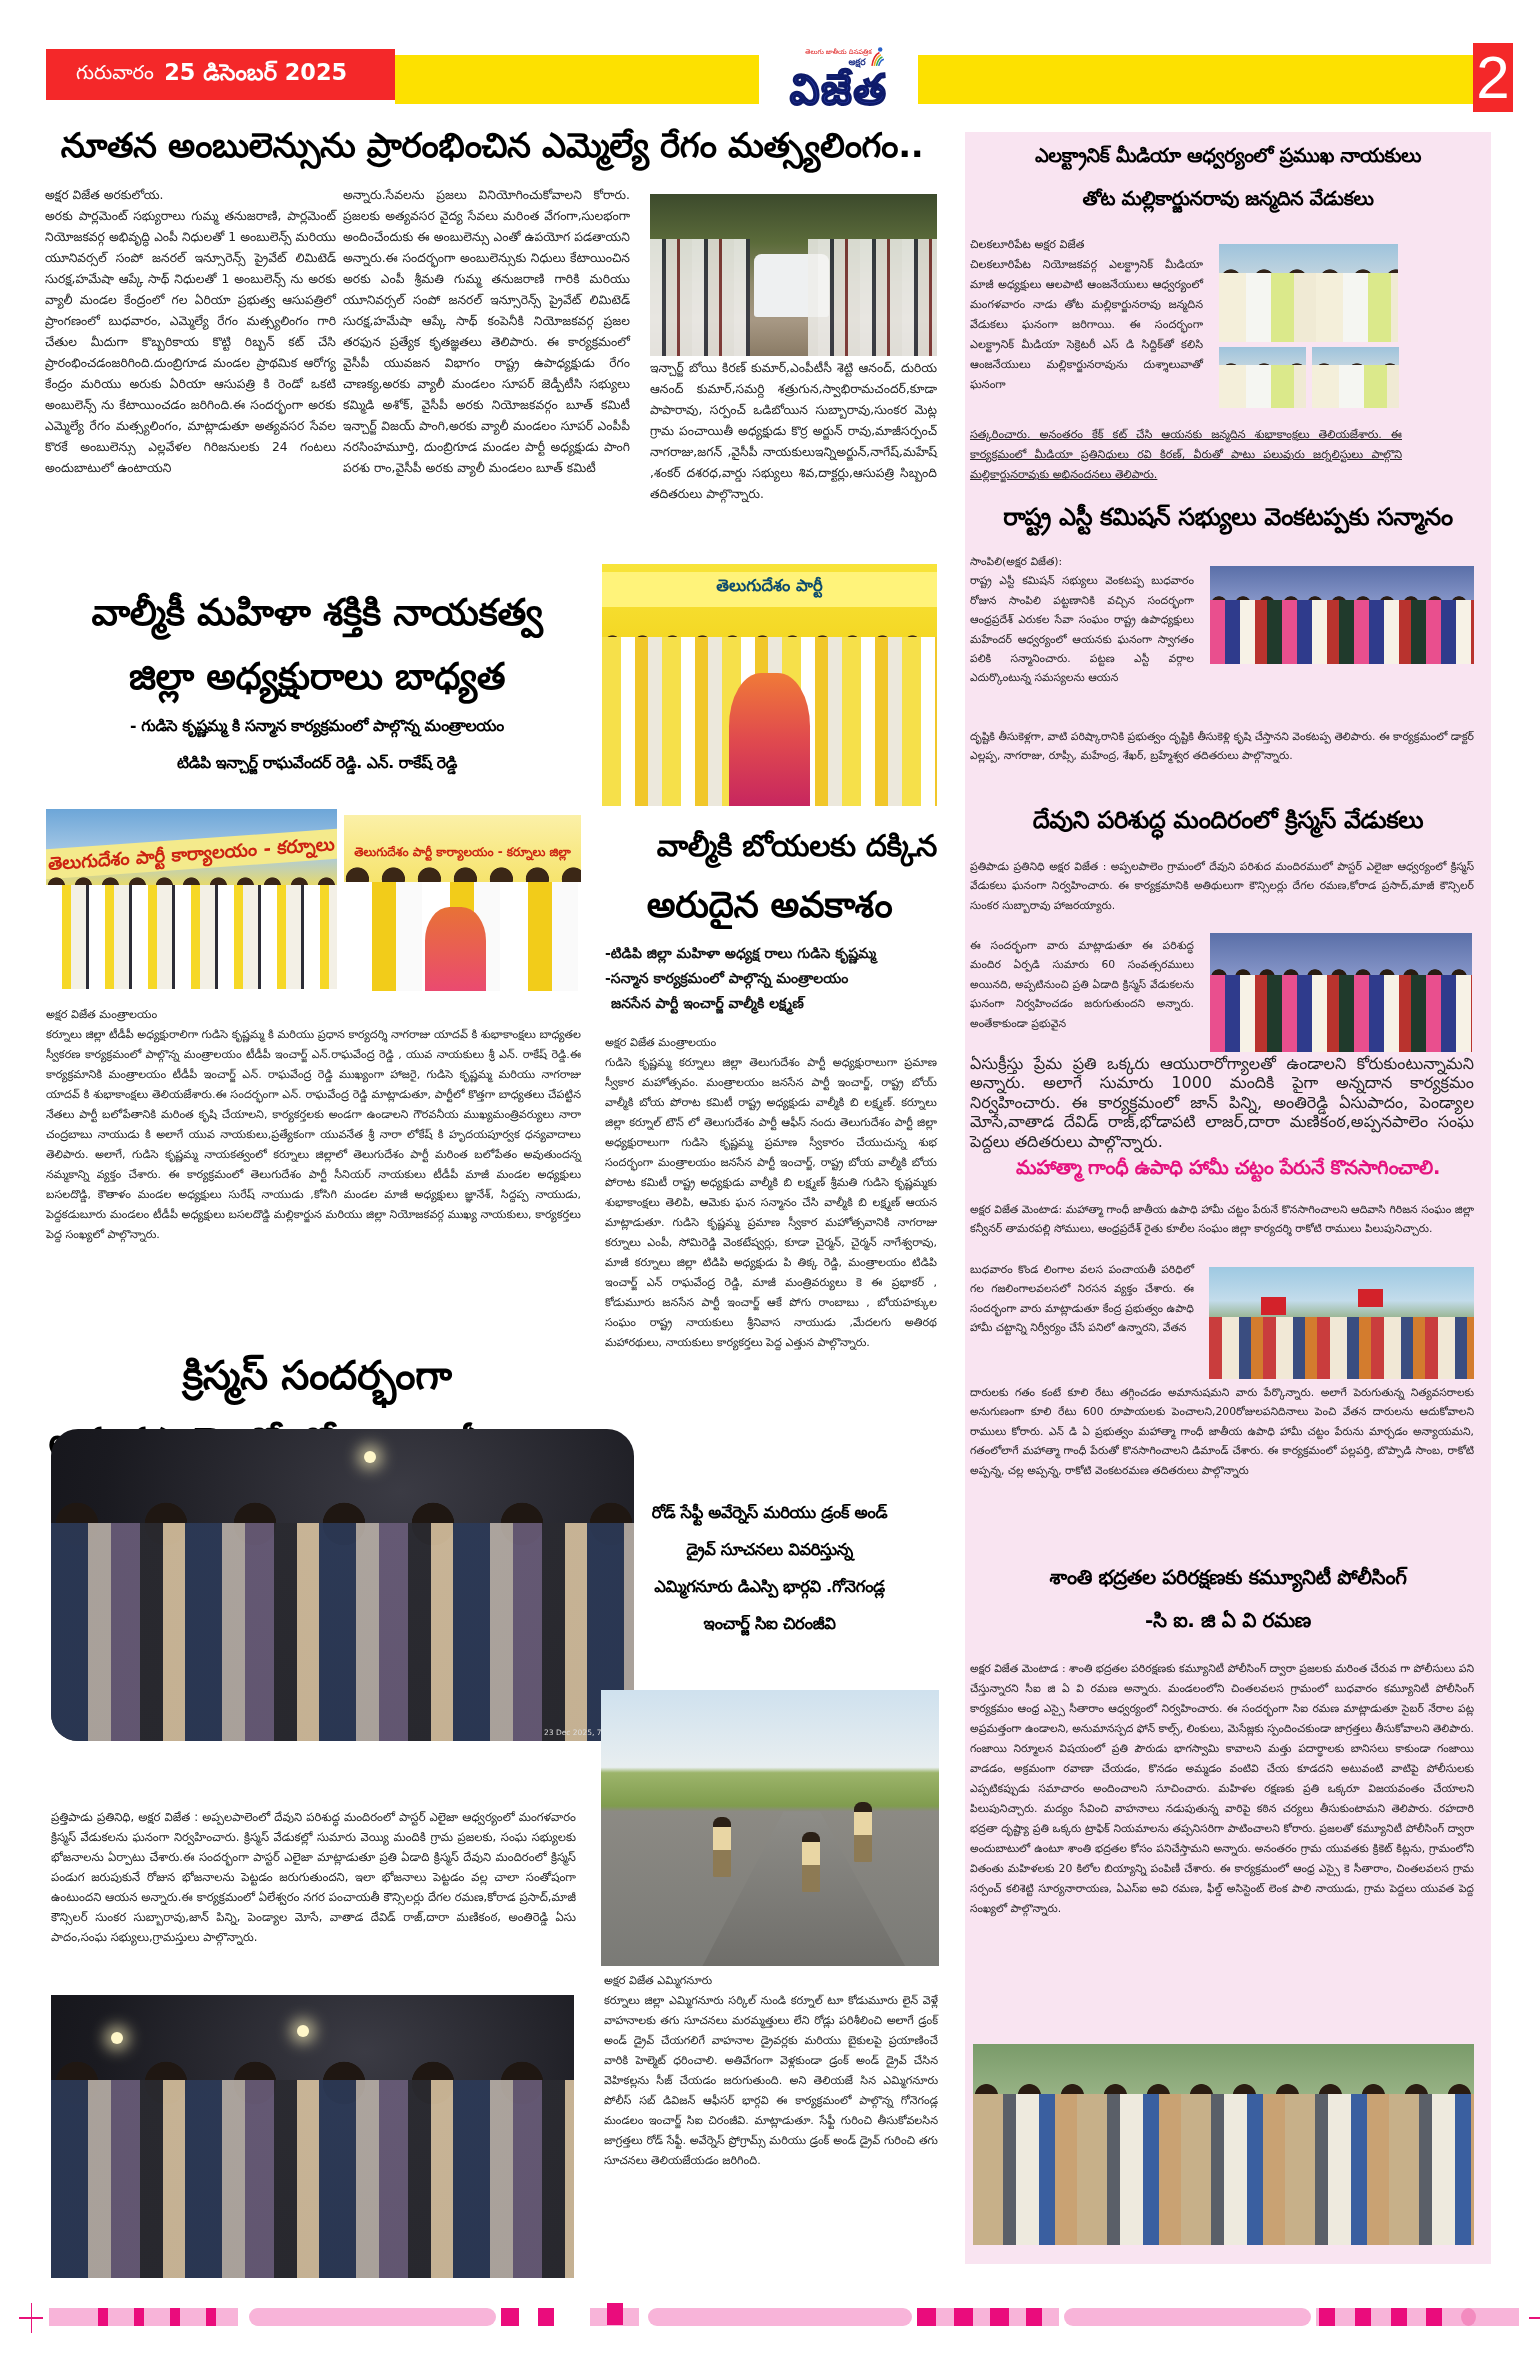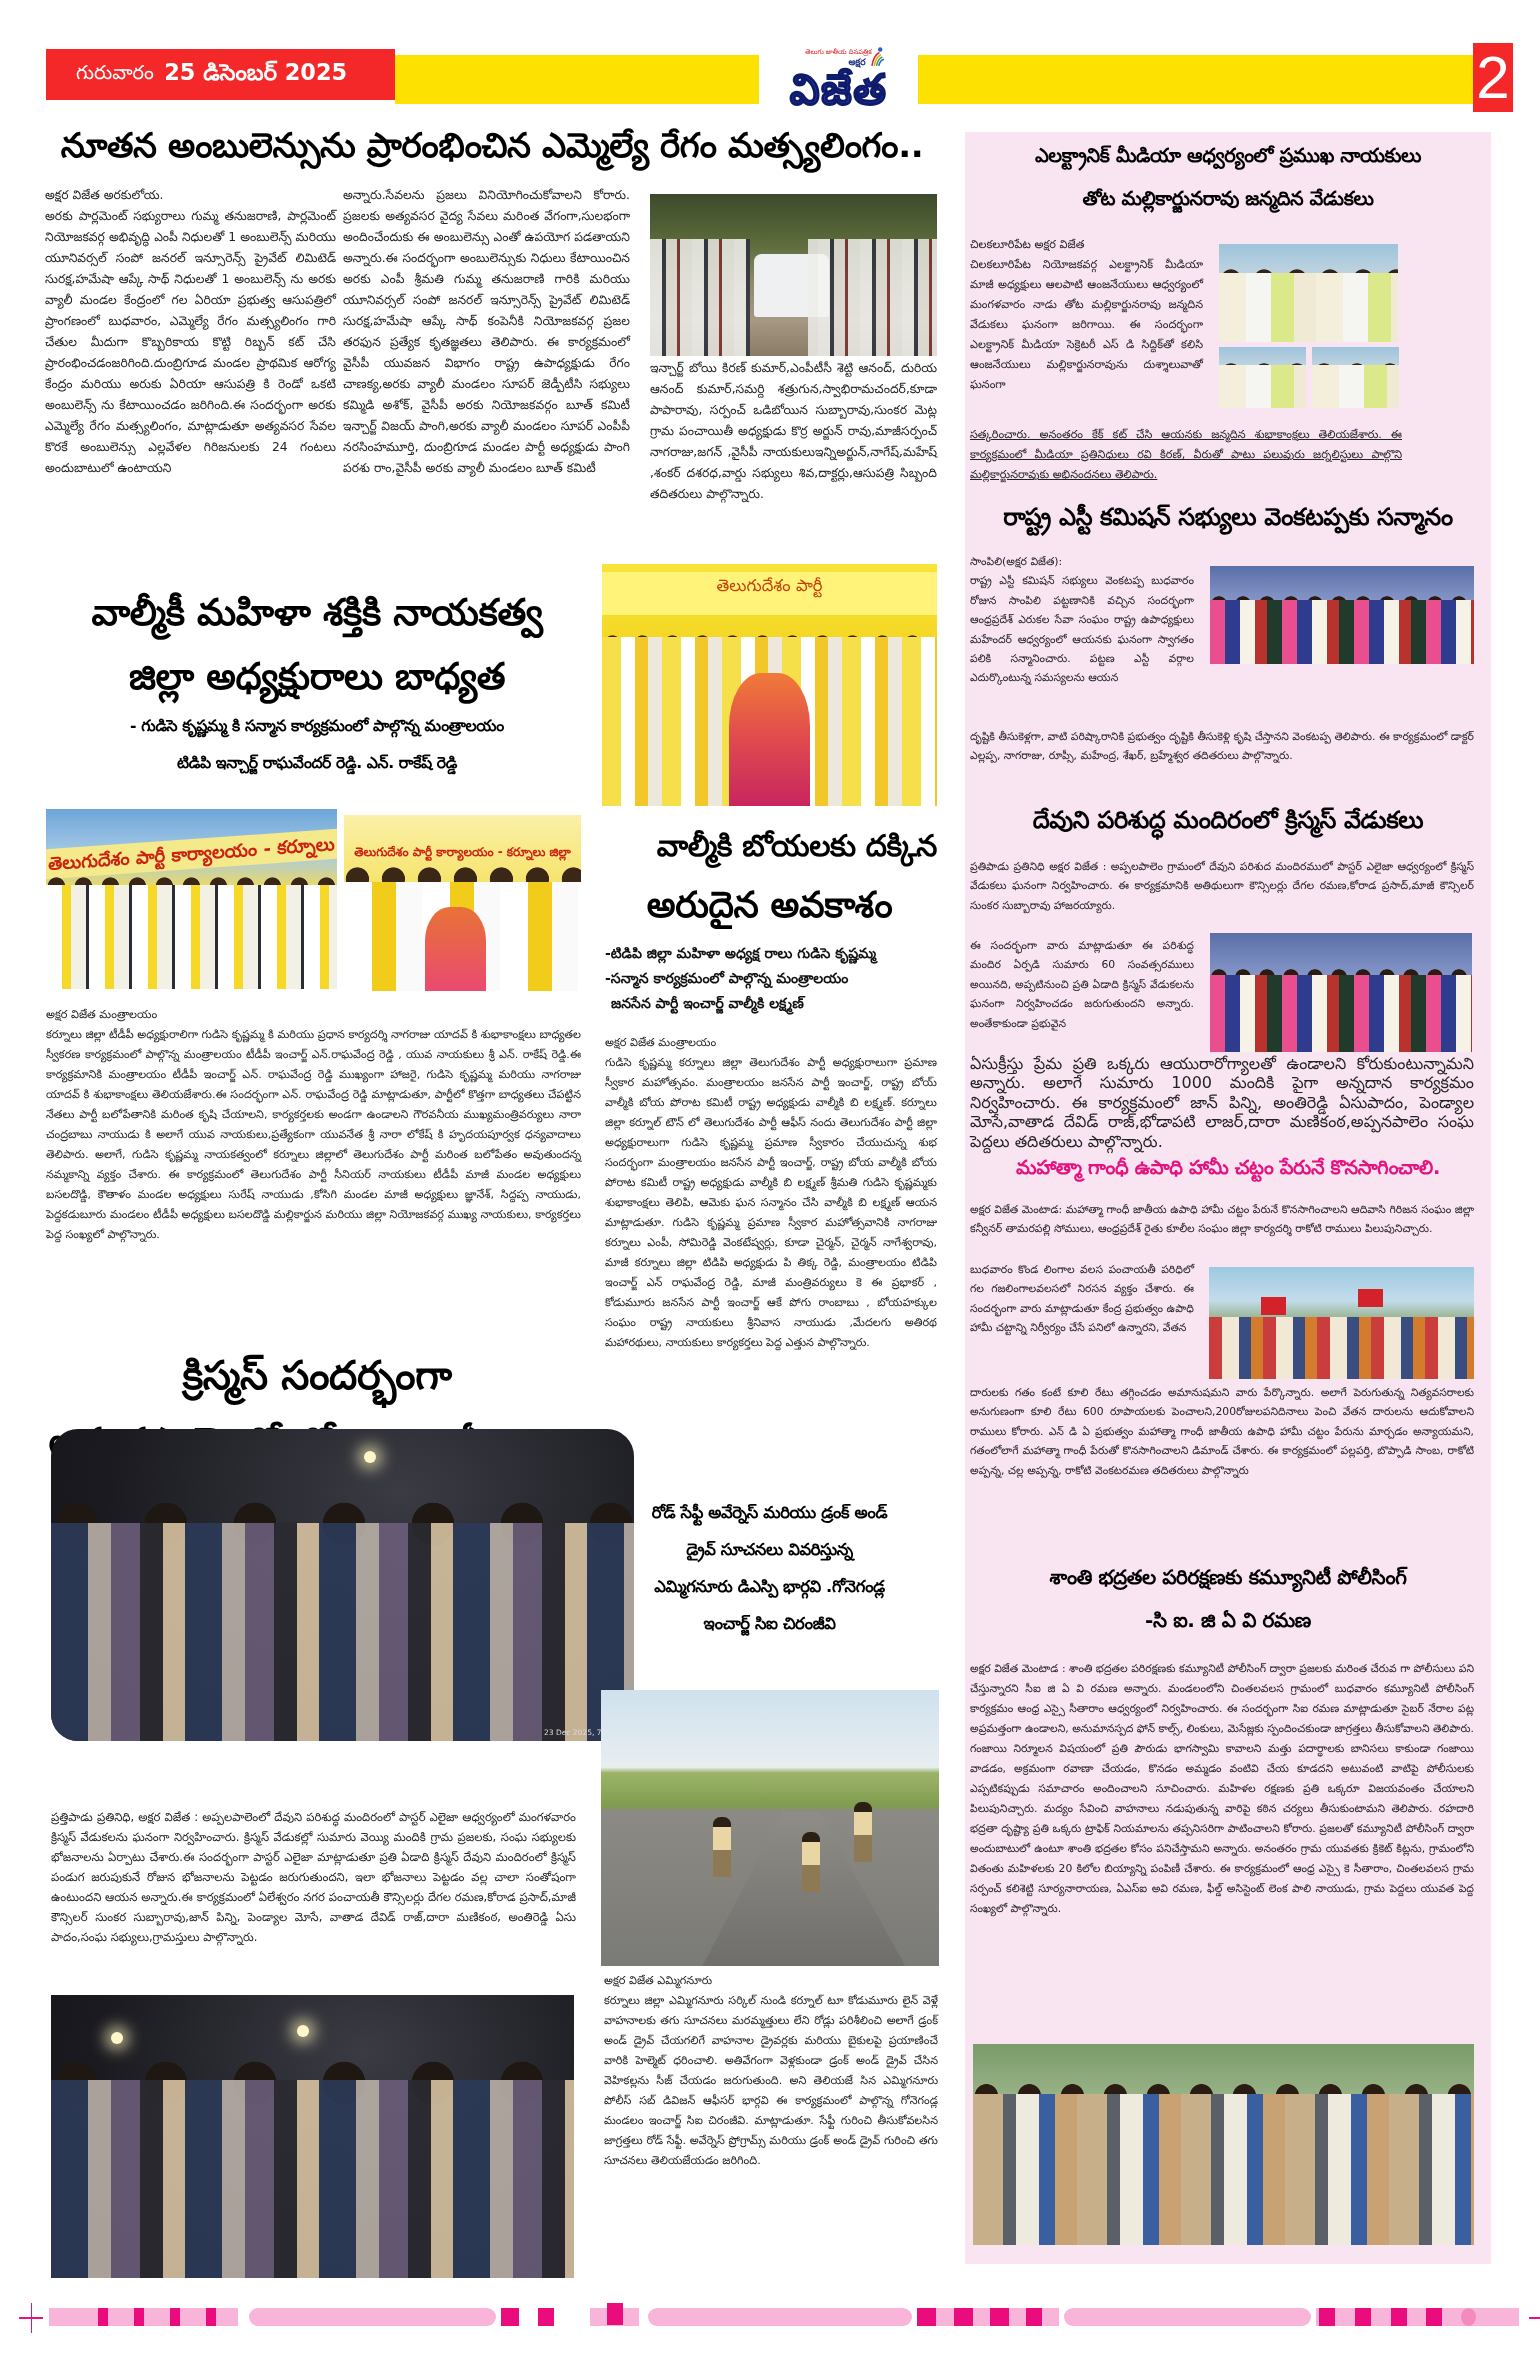--- a/index.html
+++ b/index.html
@@ -32,21 +32,21 @@
   .photo { position: absolute; overflow: hidden; background: #9a8f78; }
 
   
   .ph-ambulance { background: linear-gradient(180deg, #3c4a2c 0%, #5b6b3a 30%, #8f8a6c 55%, #a79884 78%, #8a7b65 100%); }
   .ph-ambulance .car { position: absolute; left: 104px; top: 60px; width: 75px; height: 63px; background: #eef0f1; border-radius: 7.5px 7.5px 3px 3px; }
   .ph-ambulance .people { position: absolute; left: 0; right: 0; top: 45px; height: 130px;
     background: repeating-linear-gradient(90deg, #f4f4f2 0 12px, #2b2f3b 12px 16.4px, #e9e6e0 16.4px 27px, #7a2f2f 27px 30px, #eeeeea 30px 42px); opacity: 0.85;
     -webkit-mask: linear-gradient(90deg, #000 0 35%, transparent 35% 55%, #000 55%); mask: linear-gradient(90deg, #000 0 35%, transparent 35% 55%, #000 55%); }
 
   .ph-yellow { background: linear-gradient(180deg, #f8e43a 0%, #f3d41e 40%, #e7c719 100%); }
-  .ph-yellow .banner { position: absolute; left: 0; right: 0; top: 7.5px; height: 43px; background: #fff37a; color: #c2410c; font-size: 16.4px; font-weight: normal; text-align: center; line-height: 27px; }
+  .ph-yellow .banner { position: absolute; left: 0; right: 0; top: 7.5px; height: 35px; background: #fff37a; color: #0c4a6e; font-size: 16.4px; font-weight: bold; text-align: center; line-height: 27px; }
   .ph-yellow .crowd { position: absolute; left: 0; right: 0; bottom: 0; height: 70%;
     background: repeating-linear-gradient(90deg, #f6e04a 0 19.4px, #ffffff 19.4px 33px, #f1c72a 33px 46px, #ece8dc 46px 60px); }
   .ph-yellow .heads { position: absolute; left: 0; right: 0; top: 28%; height: 24px;
     background: radial-gradient(circle at 10.4px 12px, #3a2516 8.2px, transparent 9px) 0 0 / 30px 24px repeat-x; }
   .ph-yellow .centerwoman { position: absolute; left: 38%; width: 24%; bottom: 0; height: 55%; background: linear-gradient(180deg, #f07a38, #e04a4e 50%, #c7265f); border-radius: 40% 40% 0 0; }
 
   .ph-sky { background: linear-gradient(180deg, #6da6d8 0%, #a7c9e6 25%, #f0dc5a 45%, #f3d24a 100%); }
   .ph-sky .banner { position: absolute; left: 0; right: 0; top: 30px; height: 30px; background: #f4ea8c; color: #c21; font-size: 18px; font-weight: bold; text-align: center; line-height: 30px; transform: skewY(-4deg); }
   .ph-sky .crowd { position: absolute; left: 0; right: 0; bottom: 0; height: 58%;
     background: repeating-linear-gradient(90deg, #ffffff 0 16.4px, #f6d827 16.4px 25px, #f3f0e6 25px 40px, #2c2c36 40px 43px); }

